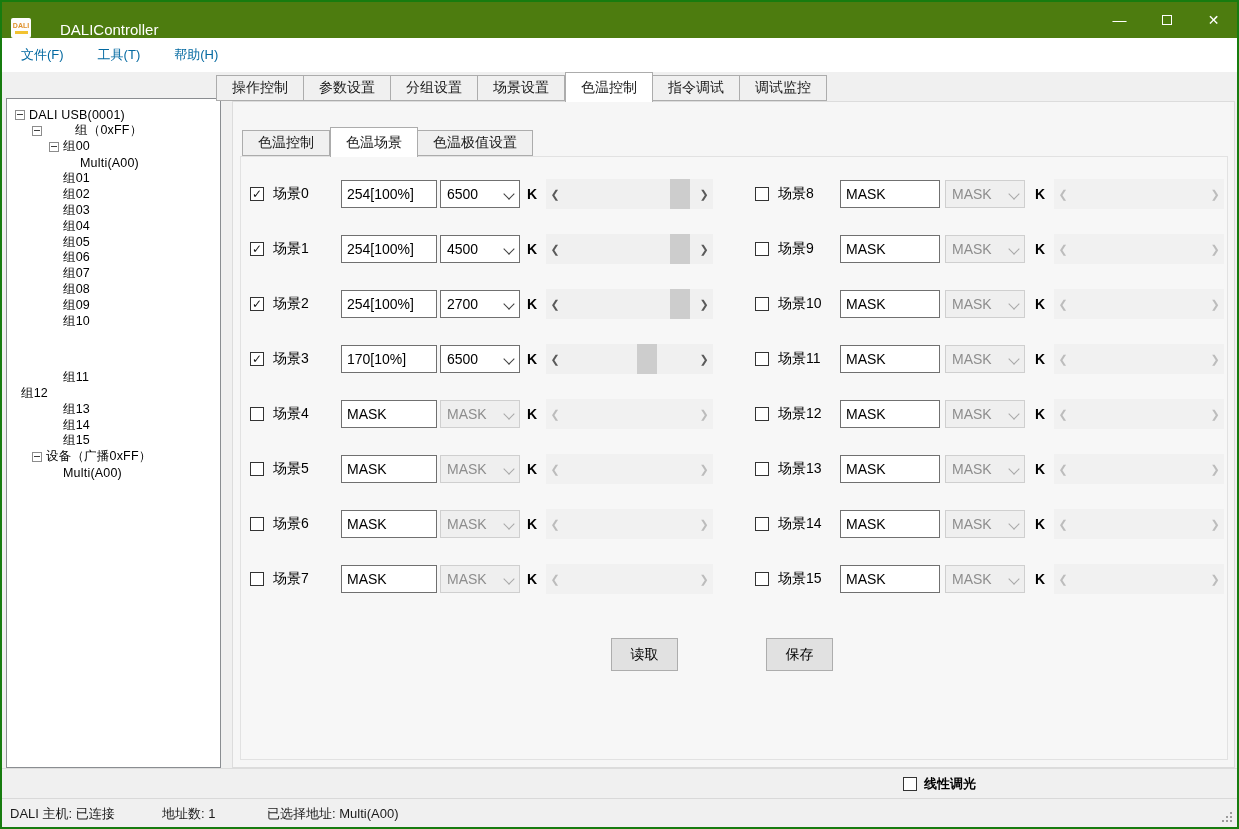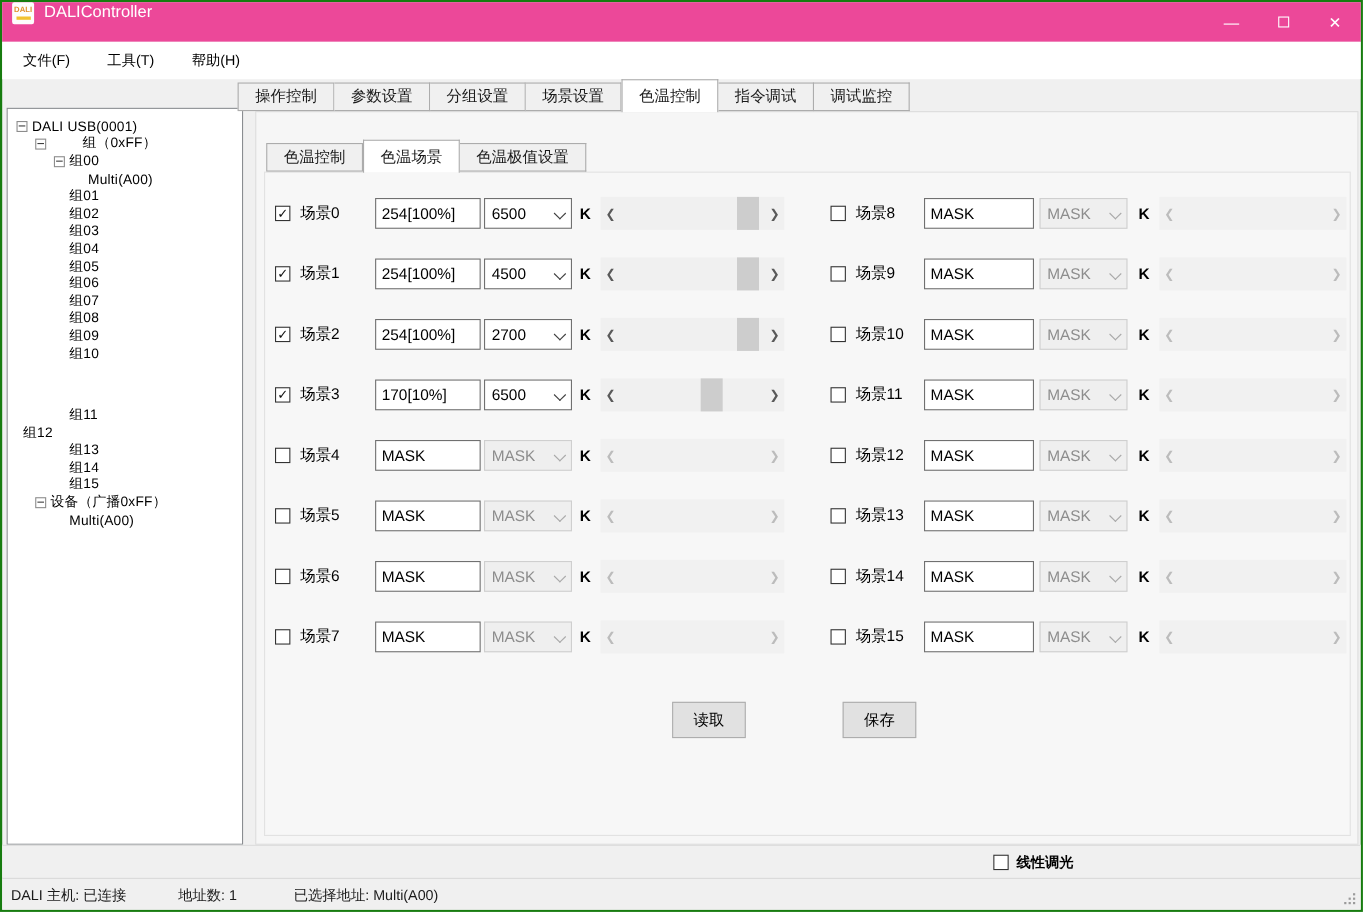--- a/index.html
+++ b/index.html
@@ -3,35 +3,35 @@
 <meta charset="utf-8">
 <style>
   * { box-sizing: border-box; margin: 0; padding: 0; }
   html, body { width: 1239px; height: 829px; }
   body { font-family: "Liberation Sans", "DejaVu Sans", sans-serif; overflow: hidden; background: #fff; }
 
   .window { position: relative; width: 1239px; height: 829px; background: #f0f0f0;
             border: 2px solid #177c0f; }
 
   
-  .titlebar { position: absolute; left: 0; top: 0; right: 0; height: 36px; background: #ec4899;
-              display: flex; align-items: flex-start; color: #fff; }
+  .titlebar { position: absolute; left: 0; top: 0; right: 0; height: 36px; background: #4d7c0f;
+              display: flex; align-items: flex-end; color: #fff; gap: 20px; }
   .app-icon { width: 20px; height: 20px; margin-left: 9px; background: #fdfdfd; border-radius: 2px;
               display: flex; flex-direction: column; align-items: center; justify-content: center; flex: none; }
   .app-icon .txt { font-size: 7px; font-weight: bold; color: #e0912c; line-height: 8px; letter-spacing: 0; }
   .app-icon .bar { width: 13px; height: 3px; background: #f2c230; margin-top: 1px; }
   .title-text { margin-left: 9px; font-size: 15px; }
   .win-controls { margin-left: auto; display: flex; height: 100%; }
   .win-btn { width: 47px; height: 100%; display: flex; align-items: center; justify-content: center;
              font-size: 14px; color: #fff; cursor: default; }
   .max-glyph { width: 10px; height: 10px; border: 1.5px solid #fff; display: block; }
 
   
   .menubar { position: absolute; left: 0; top: 36px; right: 0; height: 34px; background: #fff;
-             display: flex; align-items: center; font-size: 13px; color: #000000; padding-left: 8px; }
+             display: flex; align-items: center; font-size: 13px; color: #0369a1; padding-left: 8px; }
   .menu-item { padding: 0 11px; height: 24px; display: flex; align-items: center; margin-right: 12px; }
 
   
   .tree-panel { position: absolute; left: 4px; top: 96px; width: 215px; height: 670px; background: #fff;
                 border: 1px solid #8a8d91; overflow: hidden; padding-top: 8px; }
   .tree-row { height: 15.9px; display: flex; align-items: center; white-space: nowrap;
               font-size: 12.5px; color: #000; }
   .expander { width: 10px; height: 10px; border: 1px solid #8c8c8c; background: #fff; position: relative;
               margin-right: 4px; flex: none; }
   .expander::after { content: ""; position: absolute; left: 1px; right: 1px; top: 3.5px; border-top: 1px solid #404040; }

